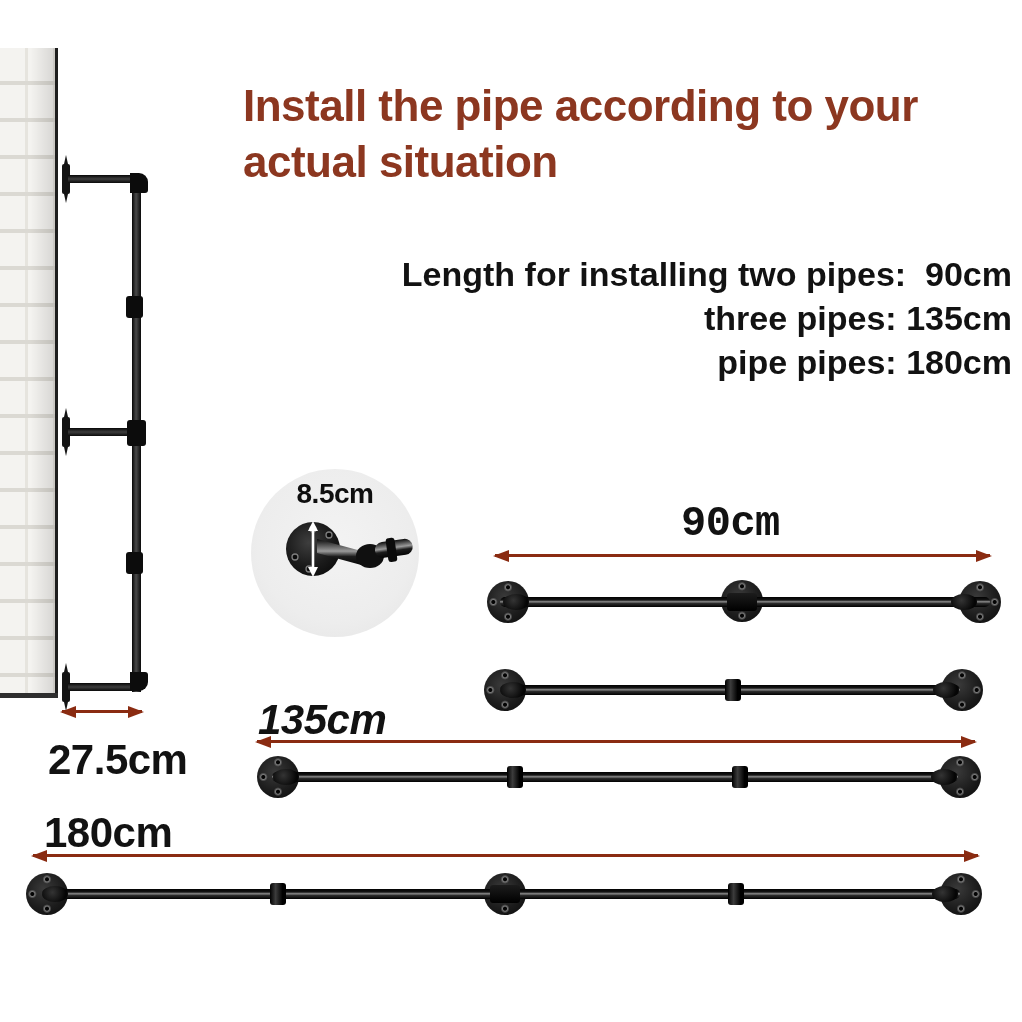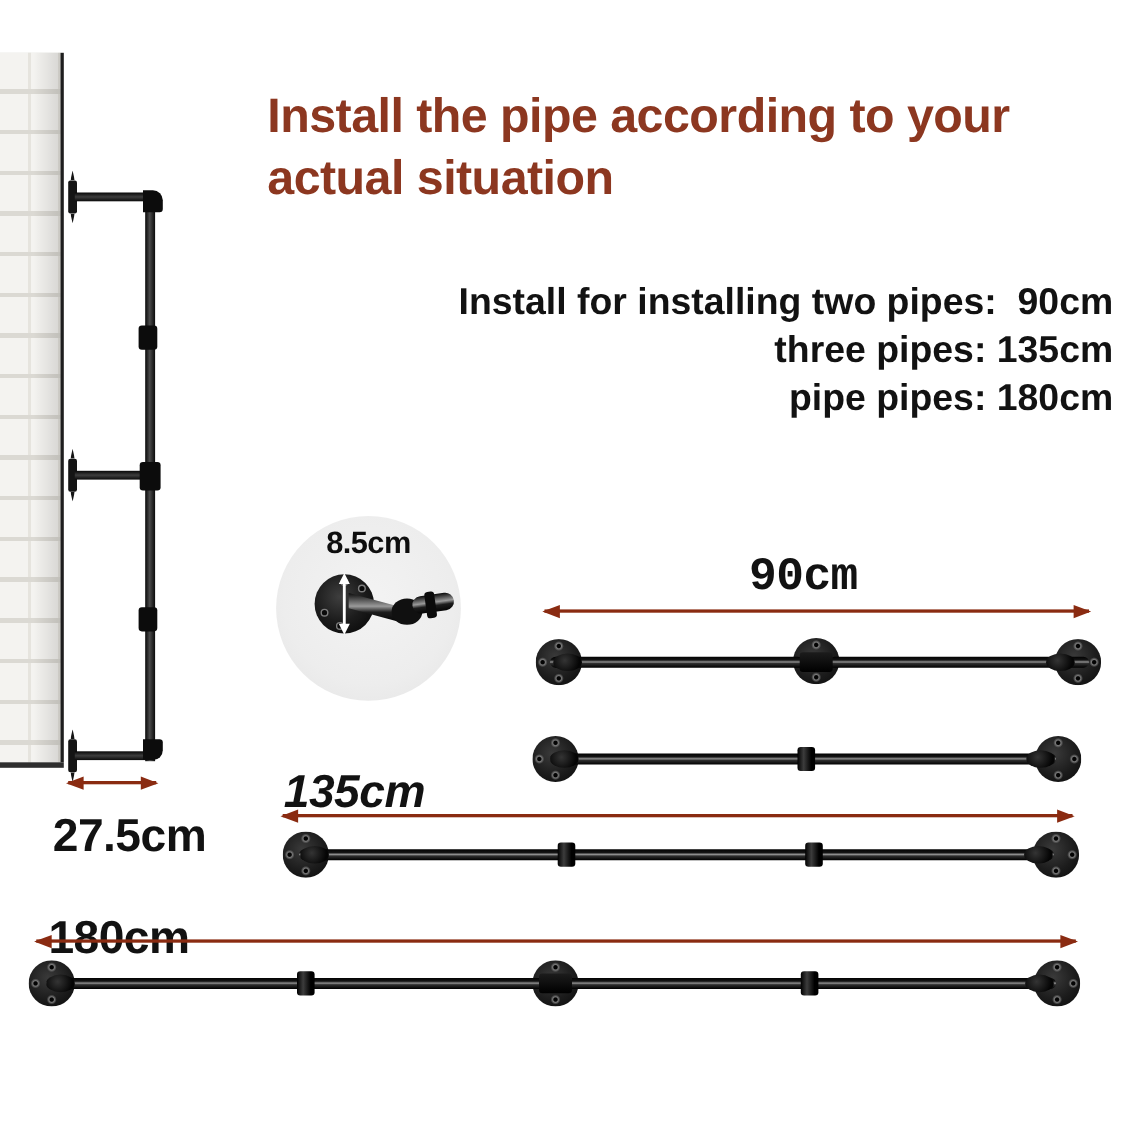--- a/index.html
+++ b/index.html
@@ -86,21 +86,21 @@
     <div class="warm" style="left:68px;top:683px;width:68px;"></div>
     <div class="wfit" style="left:130px;top:672px;width:18px;height:19px;border-radius:0 3px 9px 0;"></div>
 
     <div class="wfit" style="left:126px;top:296px;width:17px;height:22px;border-radius:3px;"></div>
     <div class="wfit" style="left:126px;top:552px;width:17px;height:22px;border-radius:3px;"></div>
   </div>
 
   <div class="title">Install the pipe according to your actual situation</div>
 
   <div class="len-info">
-    <div class="len-line">Install for installing two pipes:  90cm</div>
+    <div class="len-line">Length for installing two pipes:  90cm</div>
     <div class="len-line">three pipes: 135cm</div>
     <div class="len-line">pipe pipes: 180cm</div>
   </div>
 
   <div class="detail-circle">
     <svg class="detail-svg" width="168" height="168" viewBox="0 0 168 168">
       <defs>
         <radialGradient id="fg" cx="42%" cy="38%" r="75%">
           <stop offset="0%" stop-color="#3e3e3e"></stop>
             <stop offset="55%" stop-color="#1c1c1c"></stop>
@@ -158,21 +158,21 @@
   <div>
     <div class="flange" style="left:257px;top:756px;"></div>
     <div class="flange" style="left:939px;top:756px;"></div>
     <div class="pipe-bar" style="left:272px;top:772px;width:686px;"></div>
     <div class="bulb" style="left:273px;top:769px;"></div>
     <div class="coupling" style="left:507px;top:766px;"></div>
     <div class="coupling" style="left:732px;top:766px;"></div>
     <div class="bulb" style="left:931px;top:769px;"></div>
   </div>
 
-  <div class="mlabel" style="left:44px;top:828px;">180cm</div>
+  <div class="mlabel" style="left:44px;top:809px;">180cm</div>
   <div class="harrow" style="left:33px;top:854px;width:945px;"></div>
   <div>
     <div class="flange" style="left:26px;top:873px;"></div>
     <div class="flange" style="left:484px;top:873px;"></div>
     <div class="flange" style="left:940px;top:873px;"></div>
     <div class="pipe-bar" style="left:42px;top:889px;width:918px;"></div>
     <div class="bulb" style="left:42px;top:886px;"></div>
     <div class="coupling" style="left:270px;top:883px;"></div>
     <div class="clamp" style="left:490px;top:885px;"></div>
     <div class="coupling" style="left:728px;top:883px;"></div>

